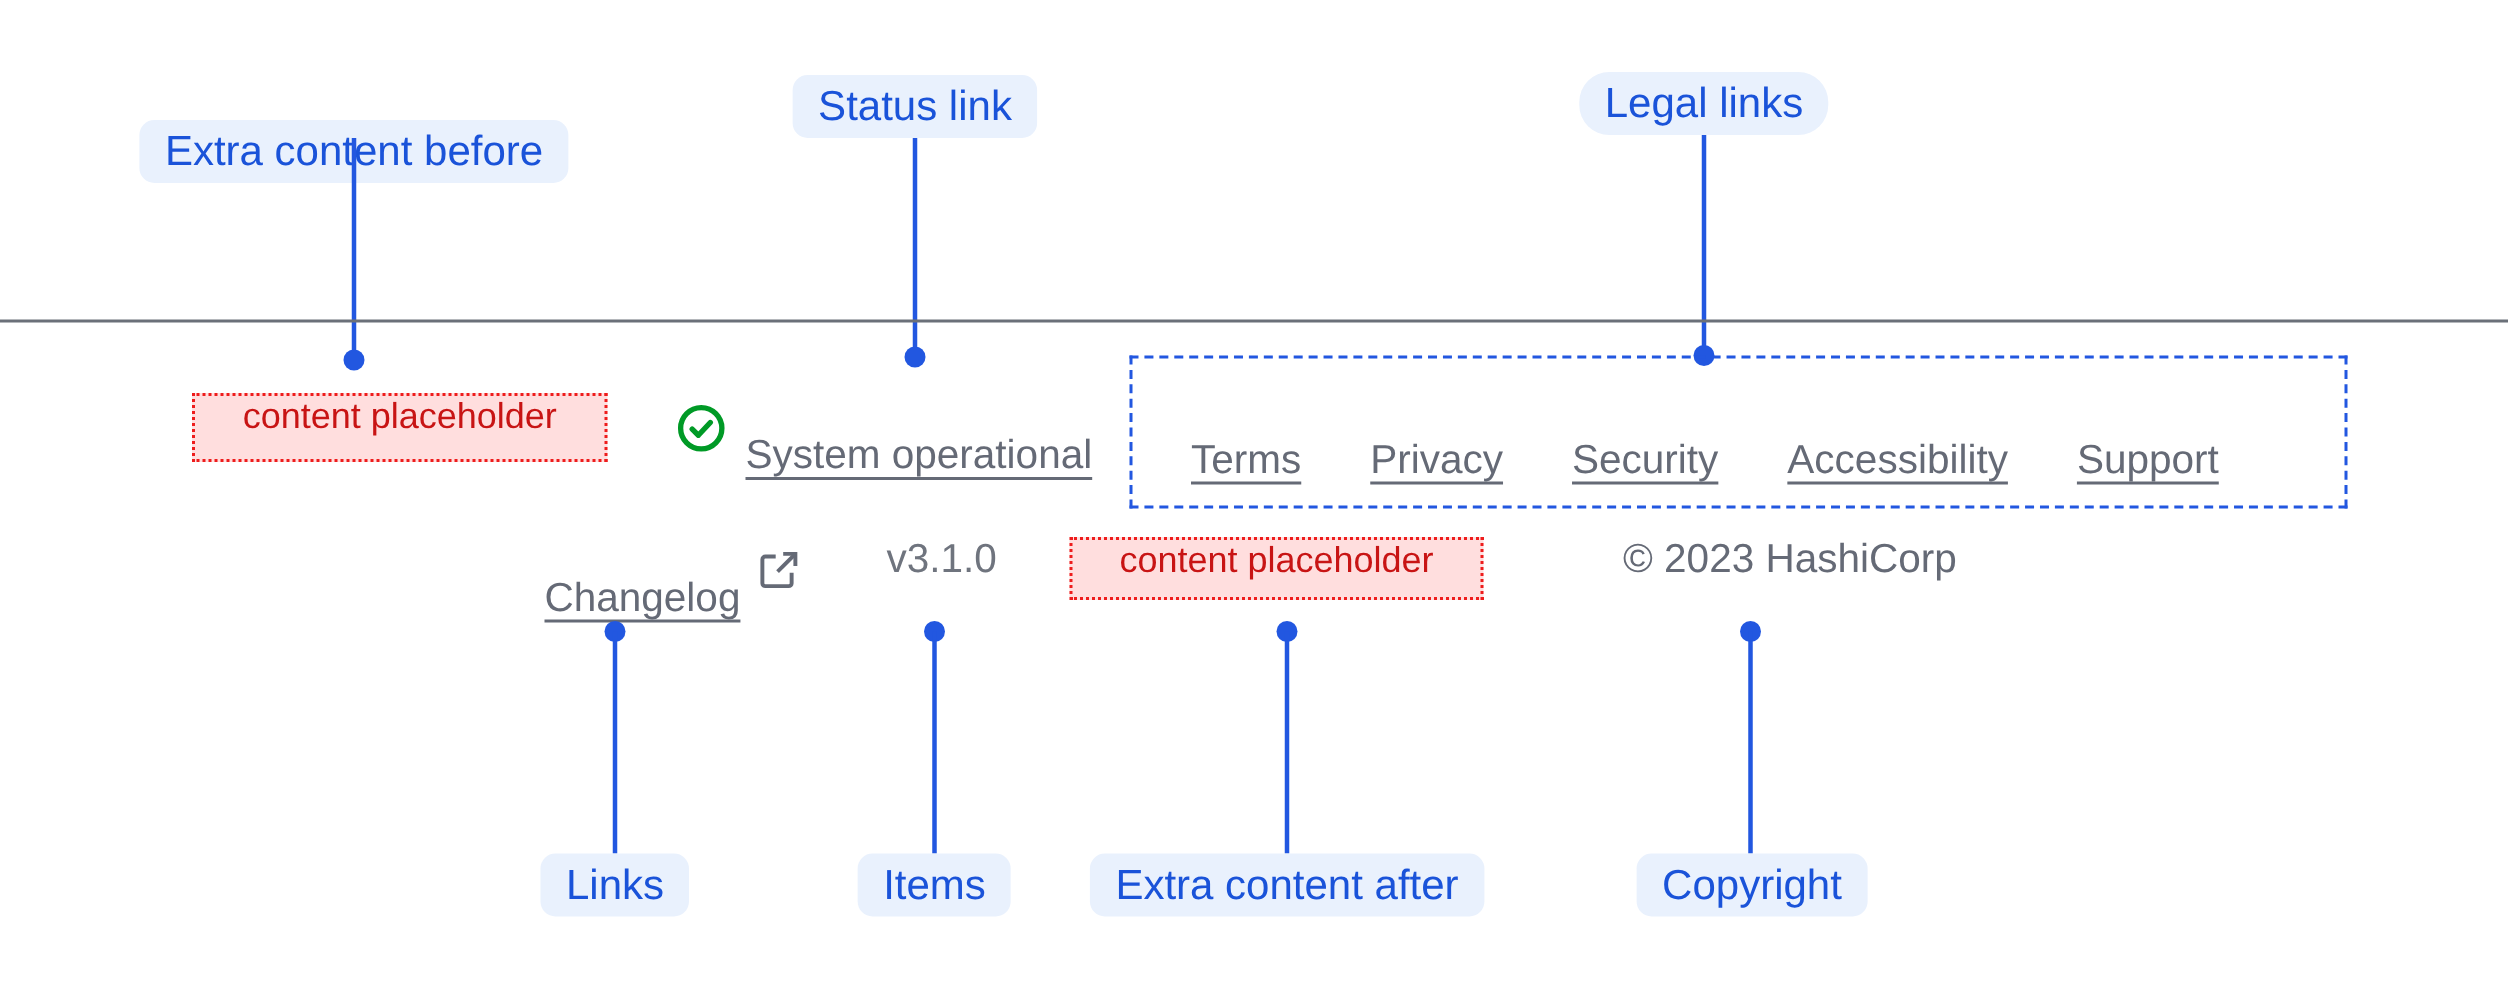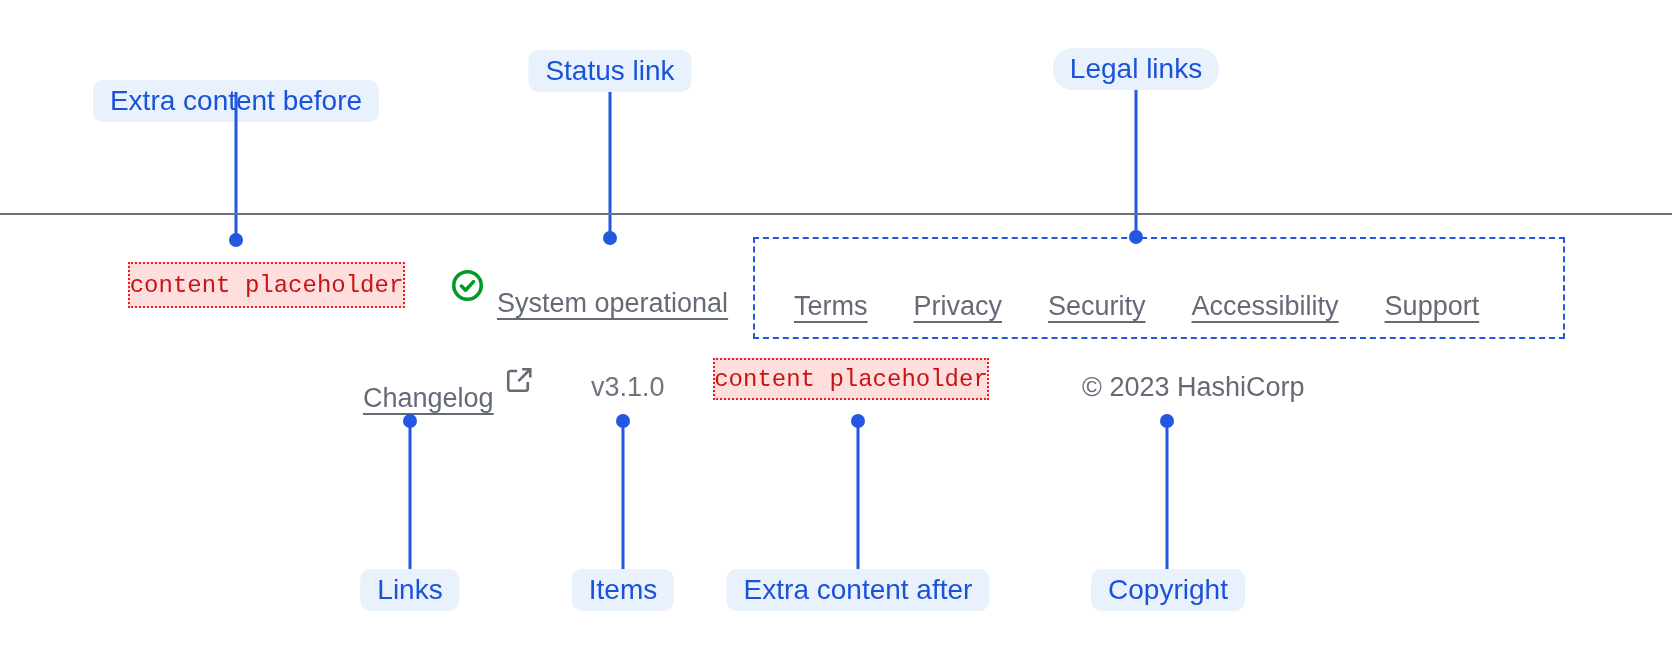--- a/index.html
+++ b/index.html
@@ -28,27 +28,27 @@
 
   
   .gray-link {
     color:#656a76; font-size:27px; font-weight:500; white-space:nowrap;
     text-decoration:underline; text-decoration-thickness:2px; text-underline-offset:6px;
     cursor:pointer;
     margin-top:36px;
   }
   .gray-text { color:#6f747e; font-size:27px; font-weight:400; white-space:nowrap; }
 
-  .row-item { position:absolute; height:46px; display:flex; align-items:flex-end; }
+  .row-item { position:absolute; height:46px; display:flex; align-items:flex-start; }
 
   .placeholder-box {
     position:absolute; box-sizing:border-box;
     background:#ffdede; border:2px dotted #ee1c1c;
-    color:#c81414; font-family:Liberation Mono, monospace; font-size:24px;
-    display:flex; align-items:center; justify-content:center; white-space:nowrap;
+    color:#c81414; font-family:Liberation Sans, sans-serif; font-size:24px;
+    display:flex; align-items:flex-start; justify-content:center; white-space:nowrap;
     overflow:hidden;
   }
 
   .legal-box {
     position:absolute; left:753px; top:237px; width:812px; height:102px;
     border:2px dashed #2257e0; box-sizing:border-box;
     display:flex; align-items:center; gap:46px; padding-left:39px;
   }
 
   .status-link { position:absolute; left:451px; top:262px; height:46px; display:flex; align-items:center; gap:13px; cursor:pointer; }

